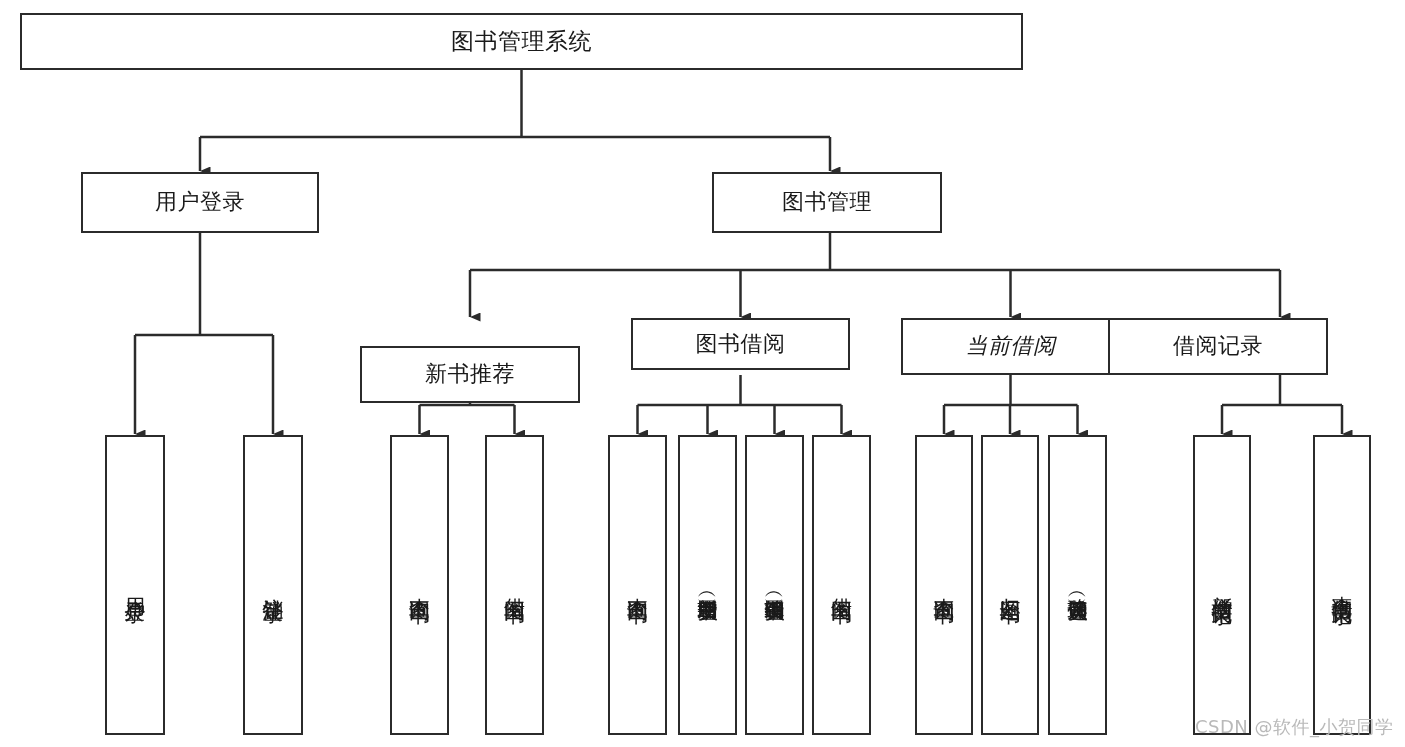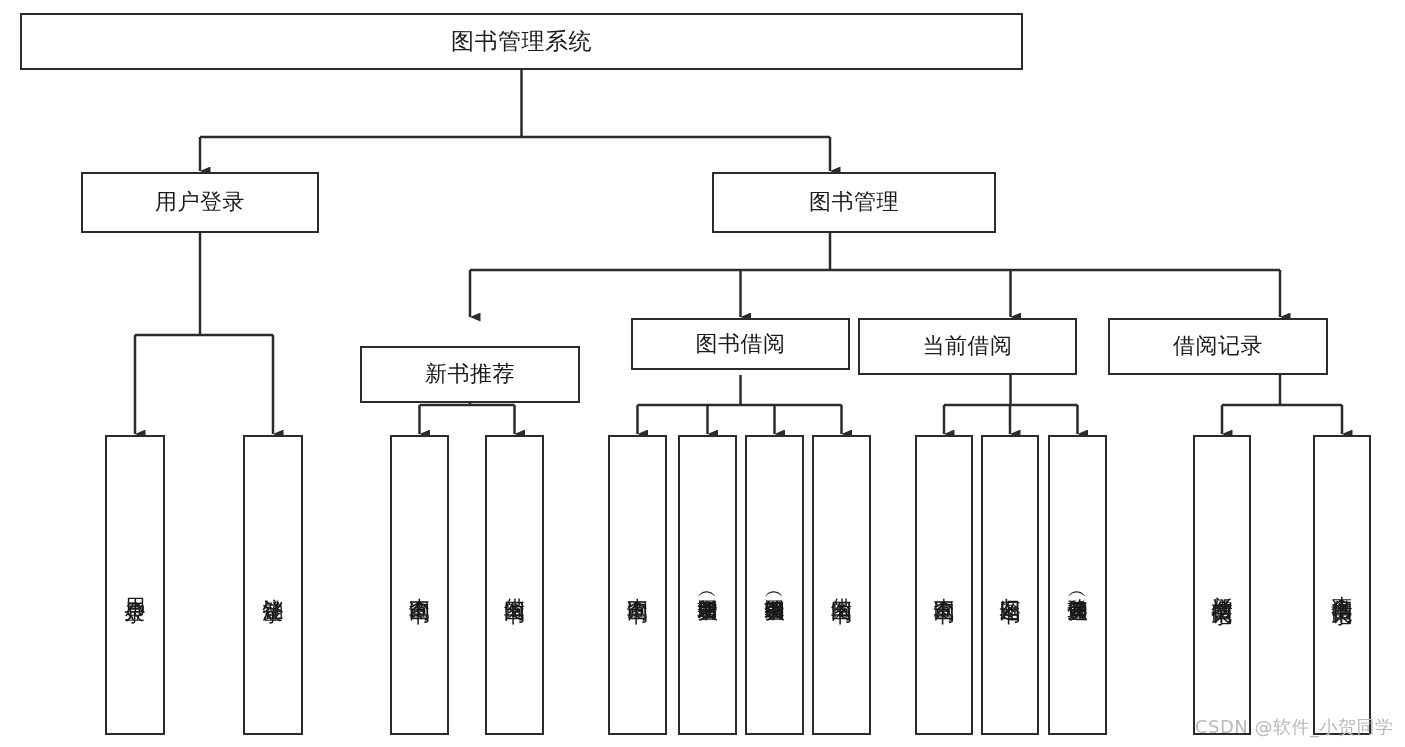--- a/index.html
+++ b/index.html
@@ -116,30 +116,30 @@
       </g>
   </svg>
 
   <div id="nodes-layer">
       <div class="node horiz root" style="left: 20px; top: 13px; width: 1003px; height: 57px;">
         <span>图书管理系统</span>
       </div>
       <div class="node horiz" style="left: 81px; top: 172px; width: 238px; height: 61px;">
         <span>用户登录</span>
       </div>
-      <div class="node horiz" style="left: 712px; top: 172px; width: 284px; height: 61px;">
+      <div class="node horiz" style="left: 712px; top: 172px; width: 230px; height: 61px;">
         <span>图书管理</span>
       </div>
       <div class="node horiz" style="left: 360px; top: 318px; width: 220px; height: 57px; margin-top: 28px;">
         <span>新书推荐</span>
       </div>
       <div class="node horiz" style="left: 631px; top: 318px; width: 219px; height: 52px;">
         <span>图书借阅</span>
       </div>
-      <div class="node horiz" style="left: 858px; top: 318px; width: 219px; height: 57px;">
+      <div class="node horiz" style="left: 901px; top: 318px; width: 219px; height: 57px; font-style: italic;">
         <span>当前借阅</span>
       </div>
       <div class="node horiz" style="left: 1108px; top: 318px; width: 220px; height: 57px;">
         <span>借阅记录</span>
       </div>
       <div class="node vert" style="left: 105px; top: 435px; width: 60px; height: 300px;">
         <span>用户登录</span>
       </div>
       <div class="node vert" style="left: 243px; top: 435px; width: 60px; height: 300px;">
         <span>注销登录</span>

